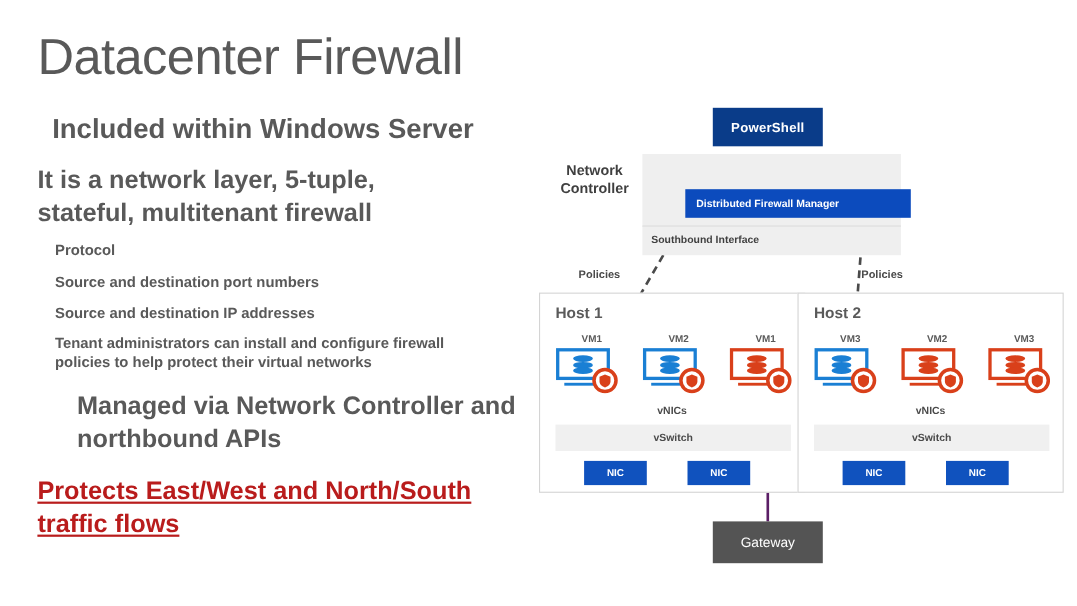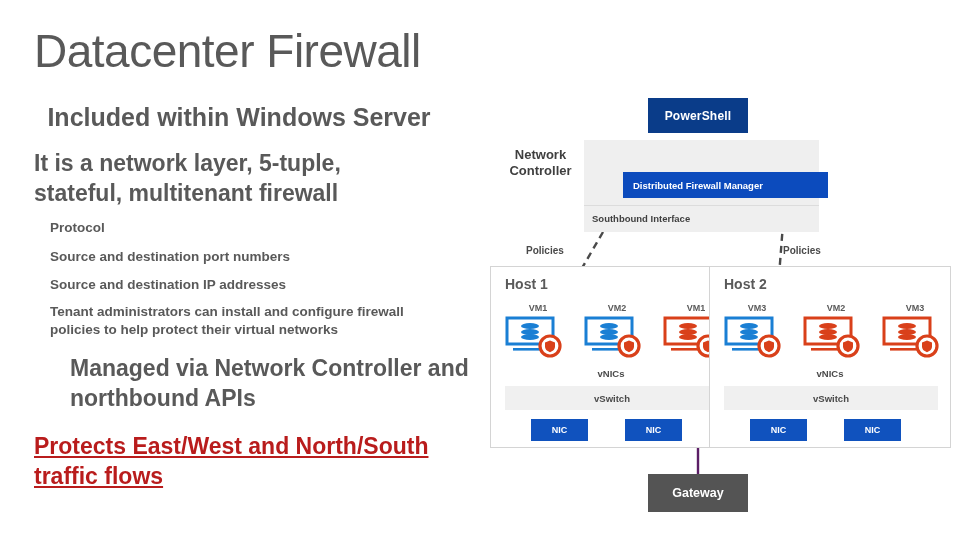--- a/index.html
+++ b/index.html
@@ -95,21 +95,21 @@
   }
   #policies-left{left:86px;top:245px;}
   #policies-right{left:343px;top:245px;}
 
   
   .host-panel{
     position:absolute;top:266px;width:242px;height:182px;
     background:#ffffff;border:1px solid #d4d4d4;box-sizing:border-box;
   }
   #host-1{left:13px;margin-left:37px;}
-  #host-2{left:269px;}
+  #host-2{left:285px;}
 
   .host-title{
     position:absolute;top:9px;left:14px;
     font-size:14px;font-weight:700;color:#5a5a5a;
   }
 
   
   .vm{position:absolute;top:36px;width:66px;}
   .vm-0{left:14px;}
   .vm-1{left:93px;}
@@ -135,21 +135,21 @@
     position:absolute;top:152px;width:57px;height:22px;
     background:#1052BE;color:#ffffff;font-size:9px;font-weight:700;
     display:flex;align-items:center;justify-content:center;
   }
   .nic-0{left:40px;}
   .nic-1{left:134px;}
 
   
   #gateway-box{
     position:absolute;left:208px;top:474px;width:100px;height:38px;
-    background:#545454;color:#ffffff;font-size:12.5px;font-weight:700;
+    background:#545454;color:#ffffff;font-size:12.5px;font-weight:400;
     display:flex;align-items:center;justify-content:center;
   }
 </style>
 </head>
 <body>
 
 <div id="left-col">
 
   <div id="deck-title">Datacenter Firewall</div>
 

